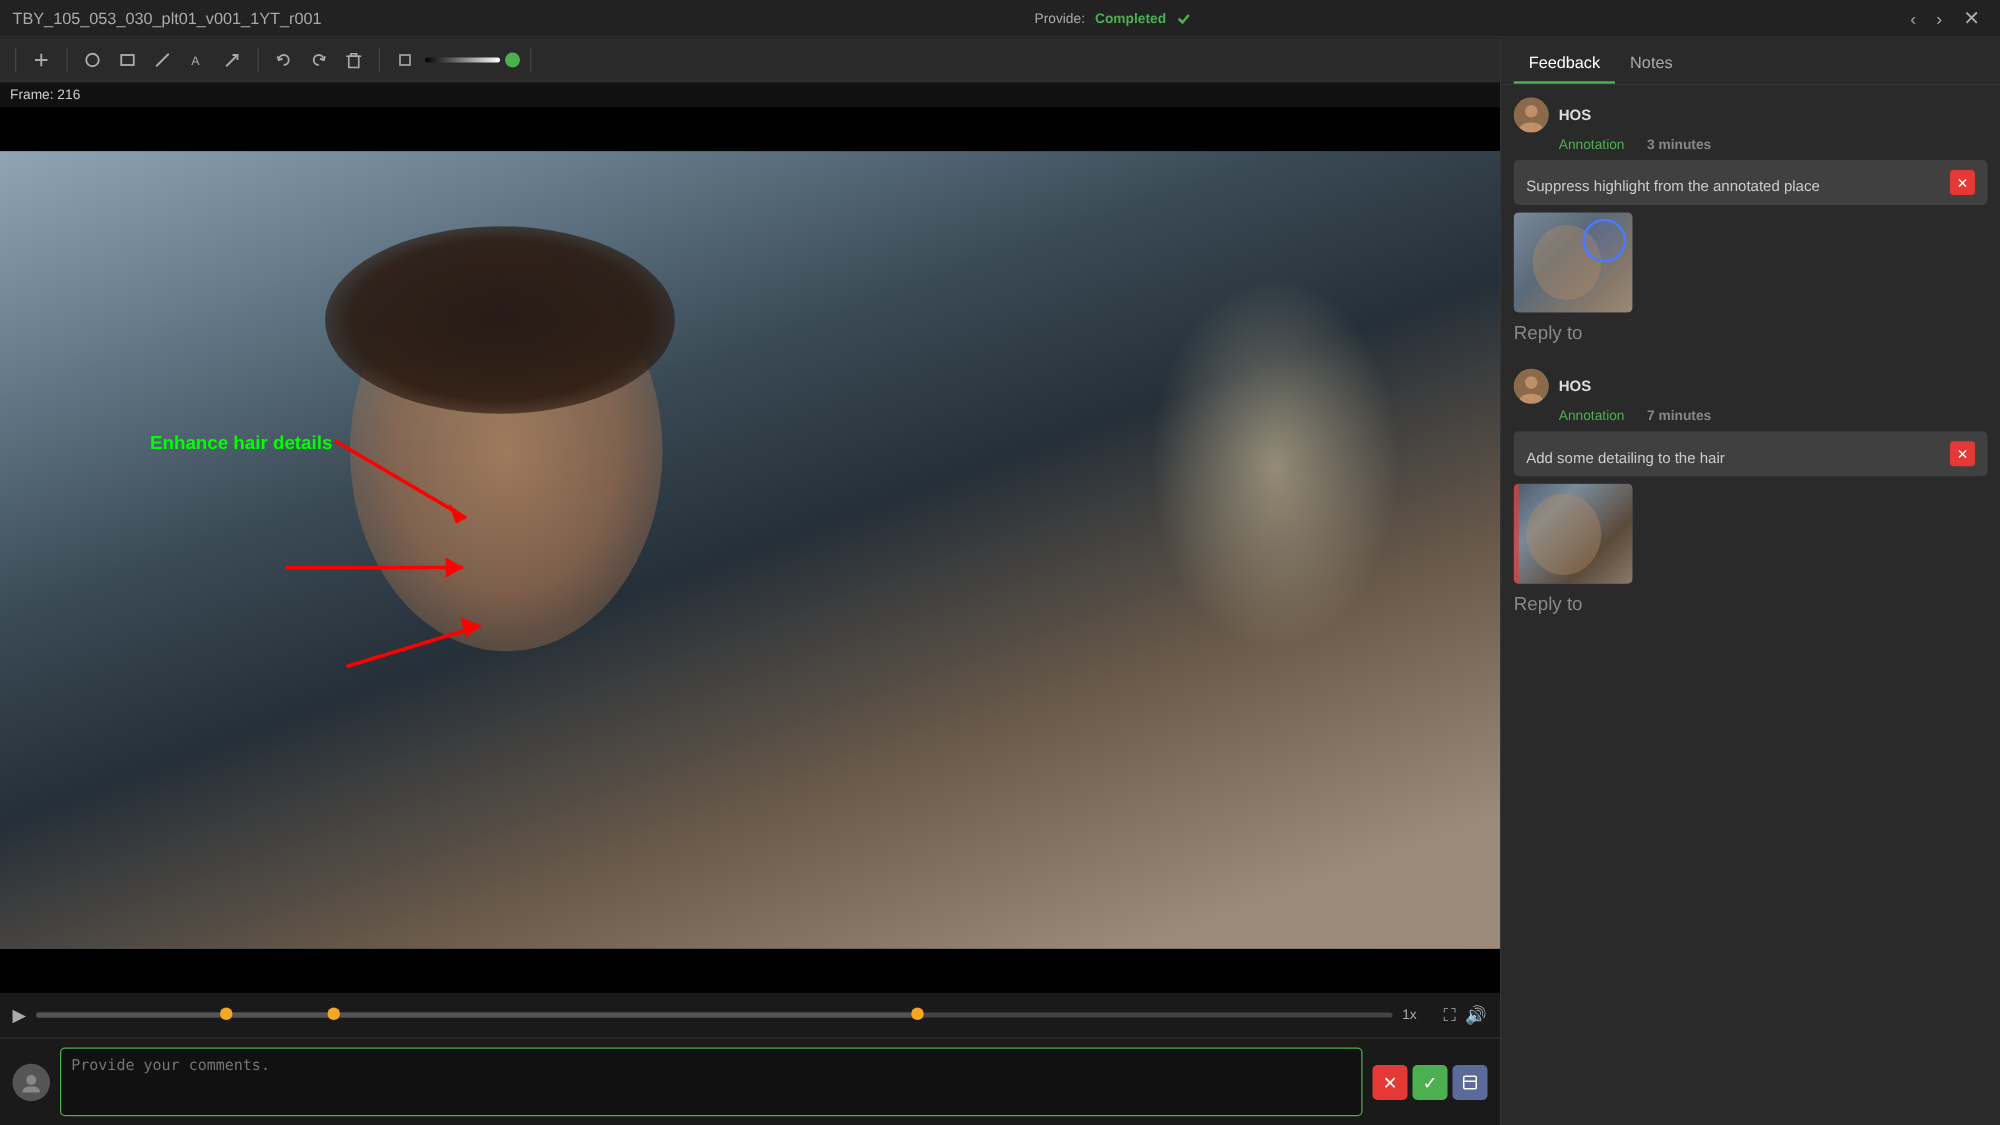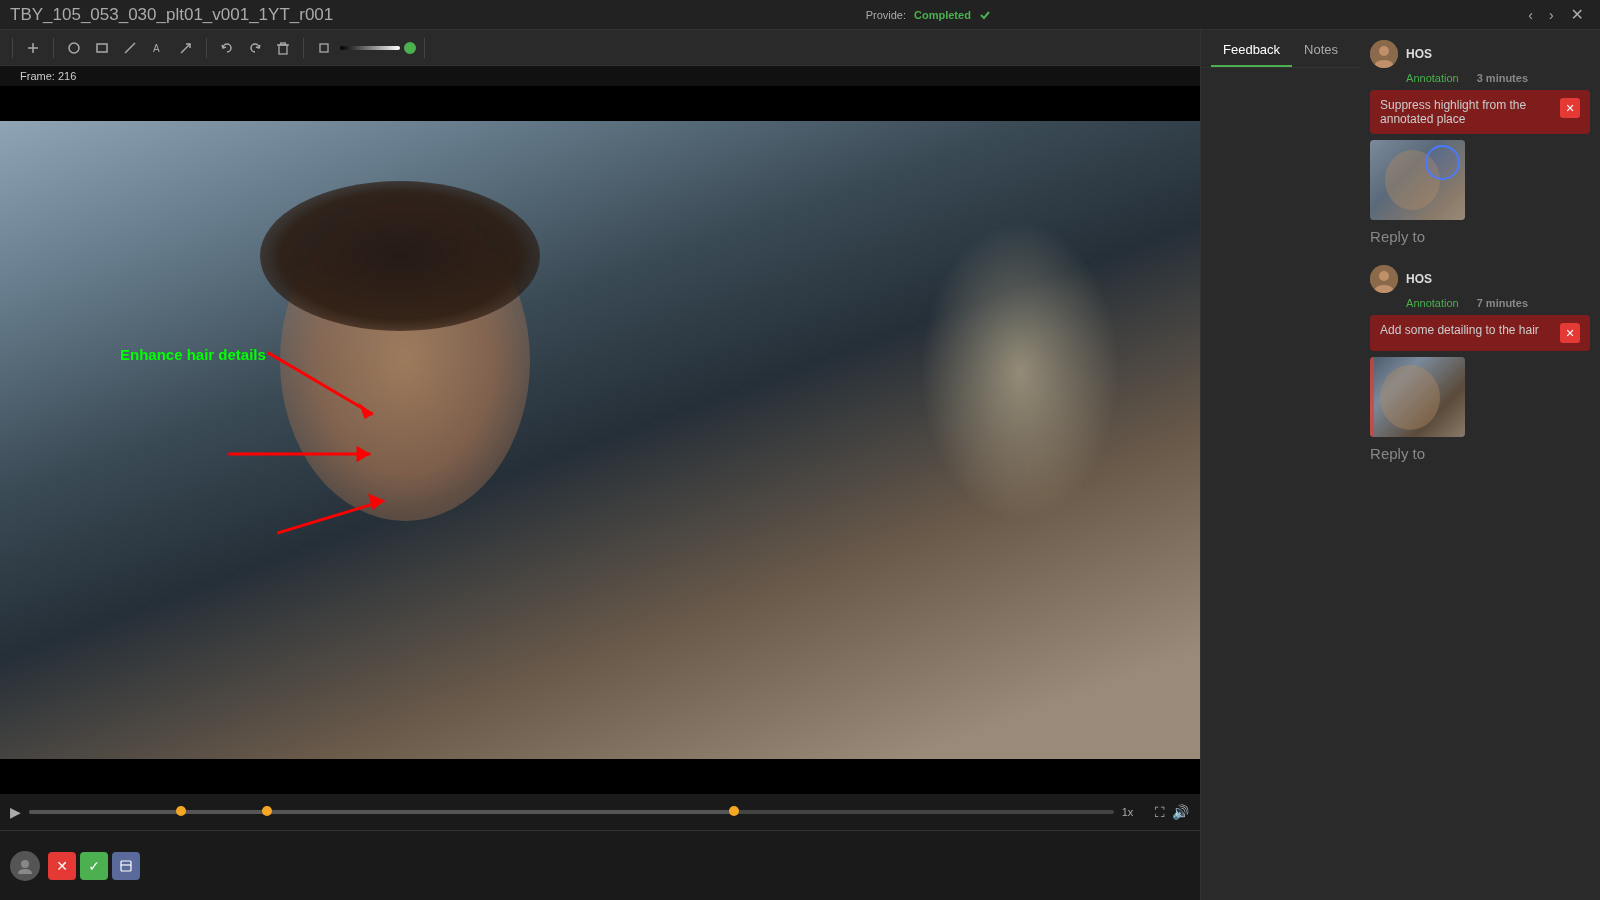--- a/index.html
+++ b/index.html
@@ -21,21 +21,21 @@
       background: #222;
       display: flex;
       align-items: center;
       justify-content: space-between;
       padding: 0 10px;
       border-bottom: 1px solid #333;
       flex-shrink: 0;
     }
     .top-bar-title {
       color: #aaa;
-      font-size: 17px;
+      font-size: 13px;
     }
     .top-bar-status {
       display: flex;
       align-items: center;
       gap: 8px;
       color: #aaa;
       font-size: 11px;
     }
     .status-completed {
       color: #4caf50;
@@ -135,21 +135,20 @@
     
     .frame-label {
       height: 20px;
       background: #111;
       display: flex;
       align-items: center;
       padding: 0 8px;
       color: #ccc;
       font-size: 11px;
       flex-shrink: 0;
-      margin-left: 12px;
     }
 
     
     .video-area {
       flex: 1;
       background: #000;
       position: relative;
       overflow: hidden;
     }
 
@@ -290,21 +289,21 @@
     }
     .btn-cancel { background: #e53935; color: #fff; }
     .btn-confirm { background: #4caf50; color: #fff; }
     .btn-extra { background: #5a6a9a; color: #fff; }
 
     
     .right-panel {
       width: 400px;
       background: #2a2a2a;
       display: flex;
-      flex-direction: row;
+      flex-direction: column;
       border-left: 1px solid #333;
       flex-shrink: 0;
     }
 
     .panel-tabs {
       display: flex;
       border-bottom: 1px solid #333;
       height: 38px;
       flex-shrink: 0;
       padding: 0 10px;
@@ -370,28 +369,28 @@
     .annotation-label {
       color: #4caf50;
       font-size: 11px;
     }
     .annotation-time {
       color: #888;
       font-size: 11px;
       font-weight: bold;
     }
     .feedback-message-box {
-      background: #7f1d1d;
+      background: #404040;
       border-radius: 4px;
       padding: 8px 10px;
       color: #ccc;
       font-size: 12px;
       position: relative;
       display: flex;
-      align-items: flex-start;
+      align-items: flex-end;
       justify-content: space-between;
     }
     .delete-btn {
       background: #e53935;
       border: none;
       color: #fff;
       width: 20px;
       height: 20px;
       border-radius: 3px;
       cursor: pointer;
@@ -596,20 +595,21 @@
       <button class="ctrl-icon">🔊</button>
     </div>
 
     <div class="comment-area">
       <div class="avatar-circle">
         <svg width="18" height="18" viewBox="0 0 18 18">
           <circle cx="9" cy="7" r="4" fill="#888"></circle>
           <path d="M2,17 Q2,12 9,12 Q16,12 16,17" fill="#888"></path>
         </svg>
       </div>
+      <textarea class="comment-input" placeholder="Provide your comments." style=""></textarea>
       <div style="display:flex;gap:4px;align-items:center;">
         <button class="comment-btn btn-cancel">✕</button>
         <button class="comment-btn btn-confirm">✓</button>
         <button class="comment-btn btn-extra">
           <svg width="14" height="14" viewBox="0 0 14 14">
             <rect x="2" y="2" width="10" height="10" stroke="#fff" stroke-width="1.2" fill="none" rx="1"></rect>
             <line x1="2" y1="6" x2="12" y2="6" stroke="#fff" stroke-width="1.2"></line>
           </svg>
         </button>
       </div>

